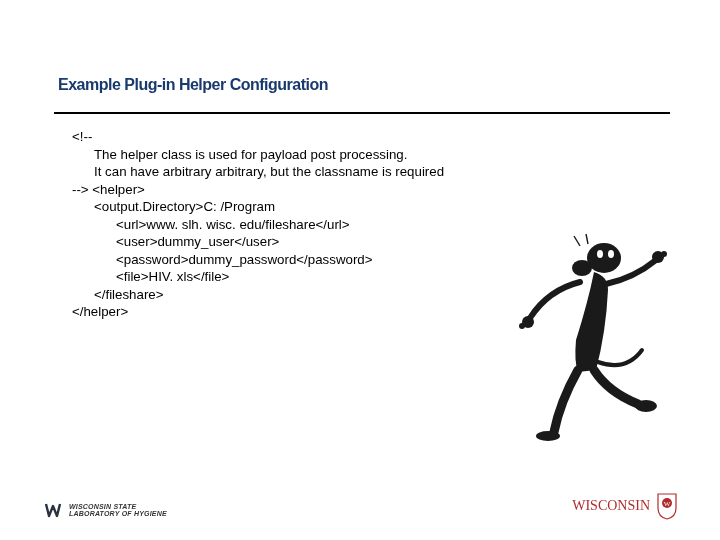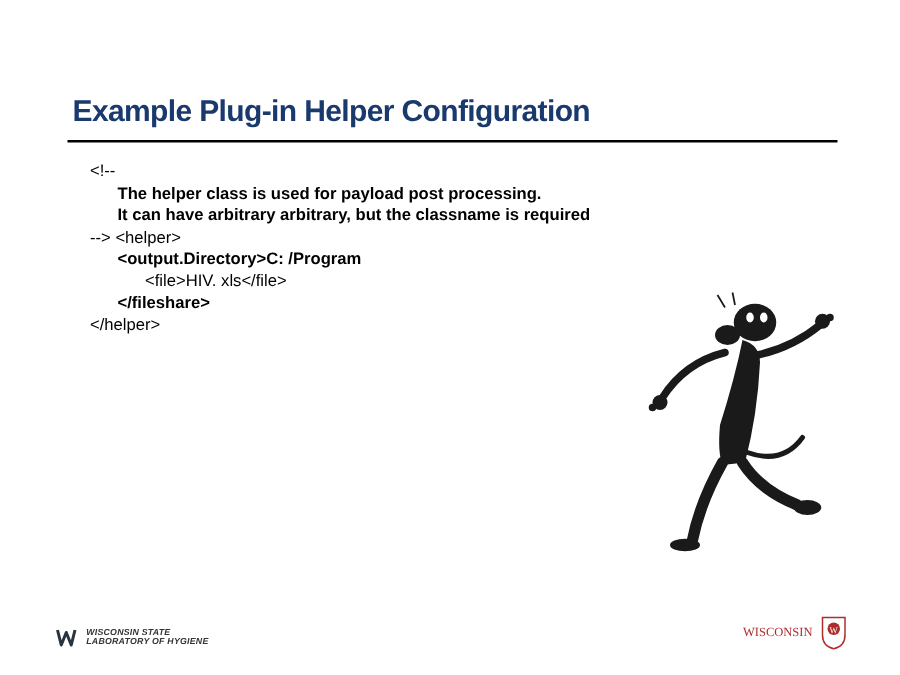--- a/index.html
+++ b/index.html
@@ -8,21 +8,21 @@
     height: 540px;
     background: #ffffff;
     font-family: Verdana, Arial, sans-serif;
     position: relative;
     overflow: hidden;
   }
   .title {
     position: absolute;
     top: 76px;
     left: 58px;
-    font-size: 24px;
+    font-size: 16px;
     font-weight: bold;
     color: #1a3a6e;
     letter-spacing: -0.5px;
   }
   .title-underline {
     position: absolute;
     top: 112px;
     left: 54px;
     width: 616px;
     height: 2px;
@@ -31,21 +31,21 @@
   .code-block {
     position: absolute;
     top: 128px;
     left: 72px;
     width: 570px;
     font-family: Verdana, Arial, sans-serif;
     font-size: 13.3px;
     line-height: 1.32;
     color: #000;
   }
-  .code-block .i1 { padding-left: 22px; display: block; font-weight: bold; }
+  .code-block .i1 { padding-left: 22px; display: block; }
   .code-block .i2 { padding-left: 44px; display: block; }
   .footer-strip {
     position: absolute;
     bottom: 18px;
     left: 0;
     width: 720px;
     height: 36px;
   }
   .footer-left {
     position: absolute;
@@ -78,21 +78,21 @@
   .footer-right {
     position: absolute;
     right: 42px;
     bottom: 2px;
     display: flex;
     align-items: center;
     gap: 6px;
   }
   .uw-text {
     font-family: Georgia, serif;
-    font-size: 10px;
+    font-size: 14px;
     color: #b02c2c;
     text-align: right;
     line-height: 1.1;
   }
   .dancing-figure {
     position: absolute;
     right: 52px;
     top: 232px;
     width: 160px;
     height: 210px;
@@ -105,20 +105,23 @@
 <div class="title">Example Plug-in Helper Configuration</div>
 <div class="title-underline"></div>
 
 <div class="code-block">
   <span>&lt;!--</span>
   <span class="i1">The helper class is used for payload post processing.</span>
   <span class="i1">It can have arbitrary arbitrary, but the classname is required</span>
   <span>--&gt;</span>
   <span>&lt;helper&gt;</span>
   <span class="i1">&lt;output.Directory&gt;C: /Program</span>
+  <span class="i2">&lt;url&gt;www. slh. wisc. edu/fileshare&lt;/url&gt;</span>
+  <span class="i2">&lt;user&gt;dummy_user&lt;/user&gt;</span>
+  <span class="i2">&lt;password&gt;dummy_password&lt;/password&gt;</span>
   <span class="i2">&lt;file&gt;HIV. xls&lt;/file&gt;</span>
   <span class="i1">&lt;/fileshare&gt;</span>
   <span>&lt;/helper&gt;</span>
 </div>
 
 <div class="dancing-figure">
   <svg viewBox="0 0 160 210" width="160" height="210">
 
     <ellipse cx="96" cy="26" rx="17" ry="15" fill="#1a1a1a"></ellipse>
     <ellipse cx="74" cy="36" rx="10" ry="8" fill="#1a1a1a"></ellipse>

